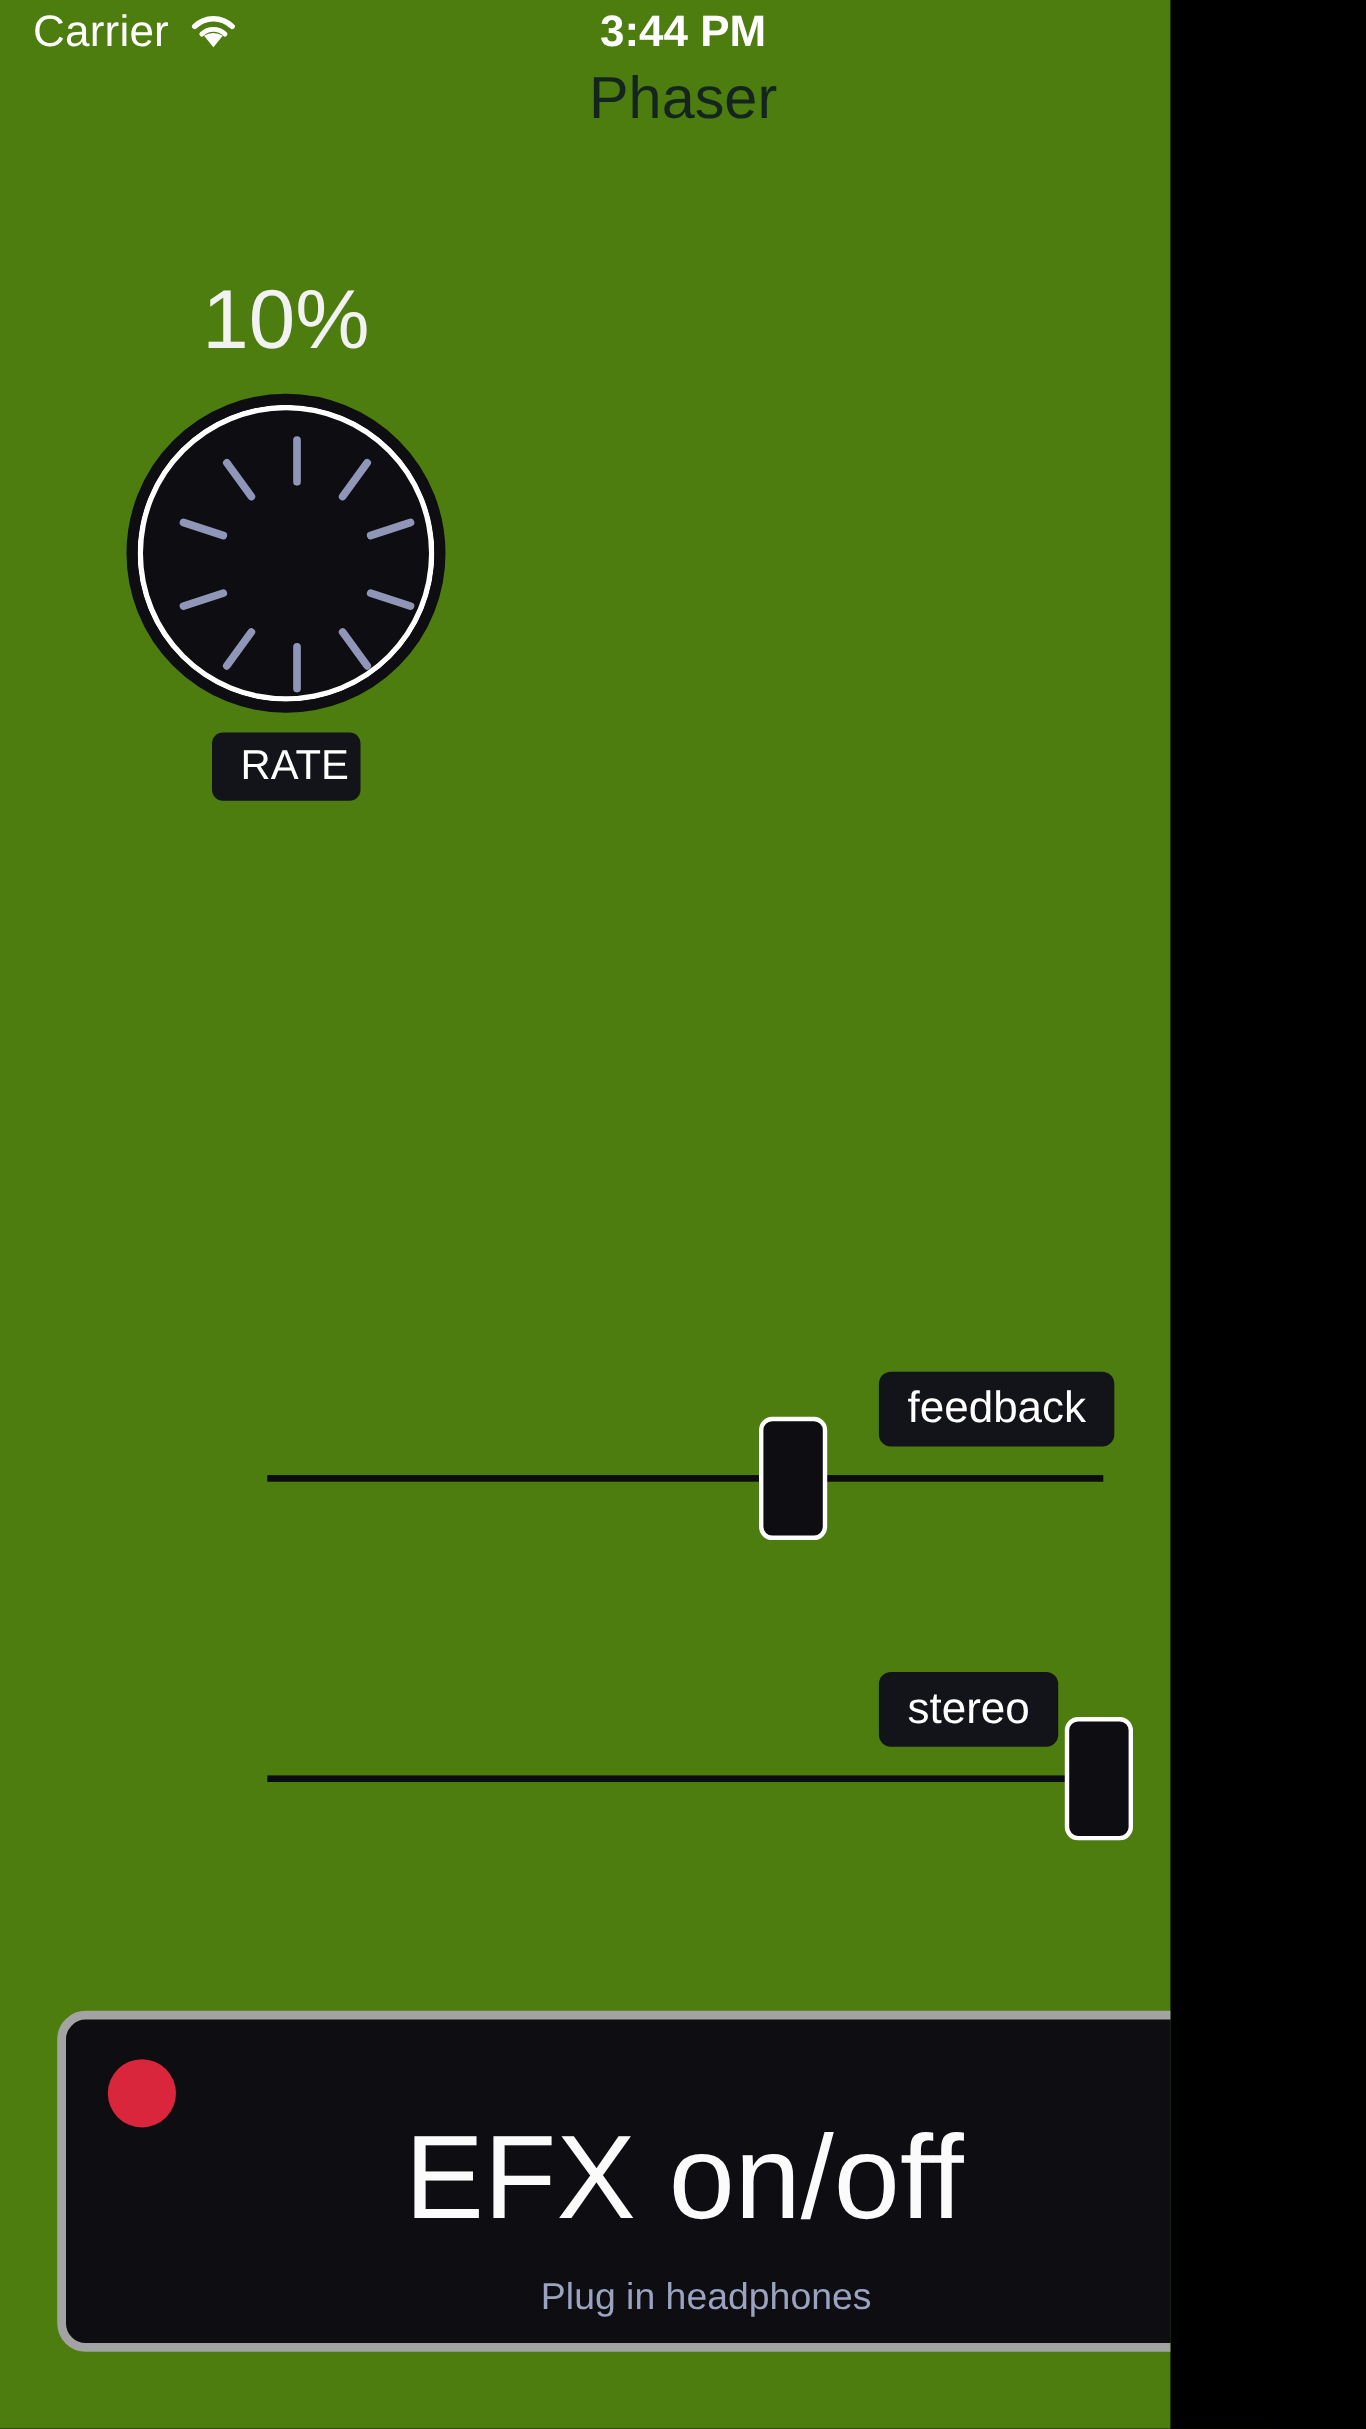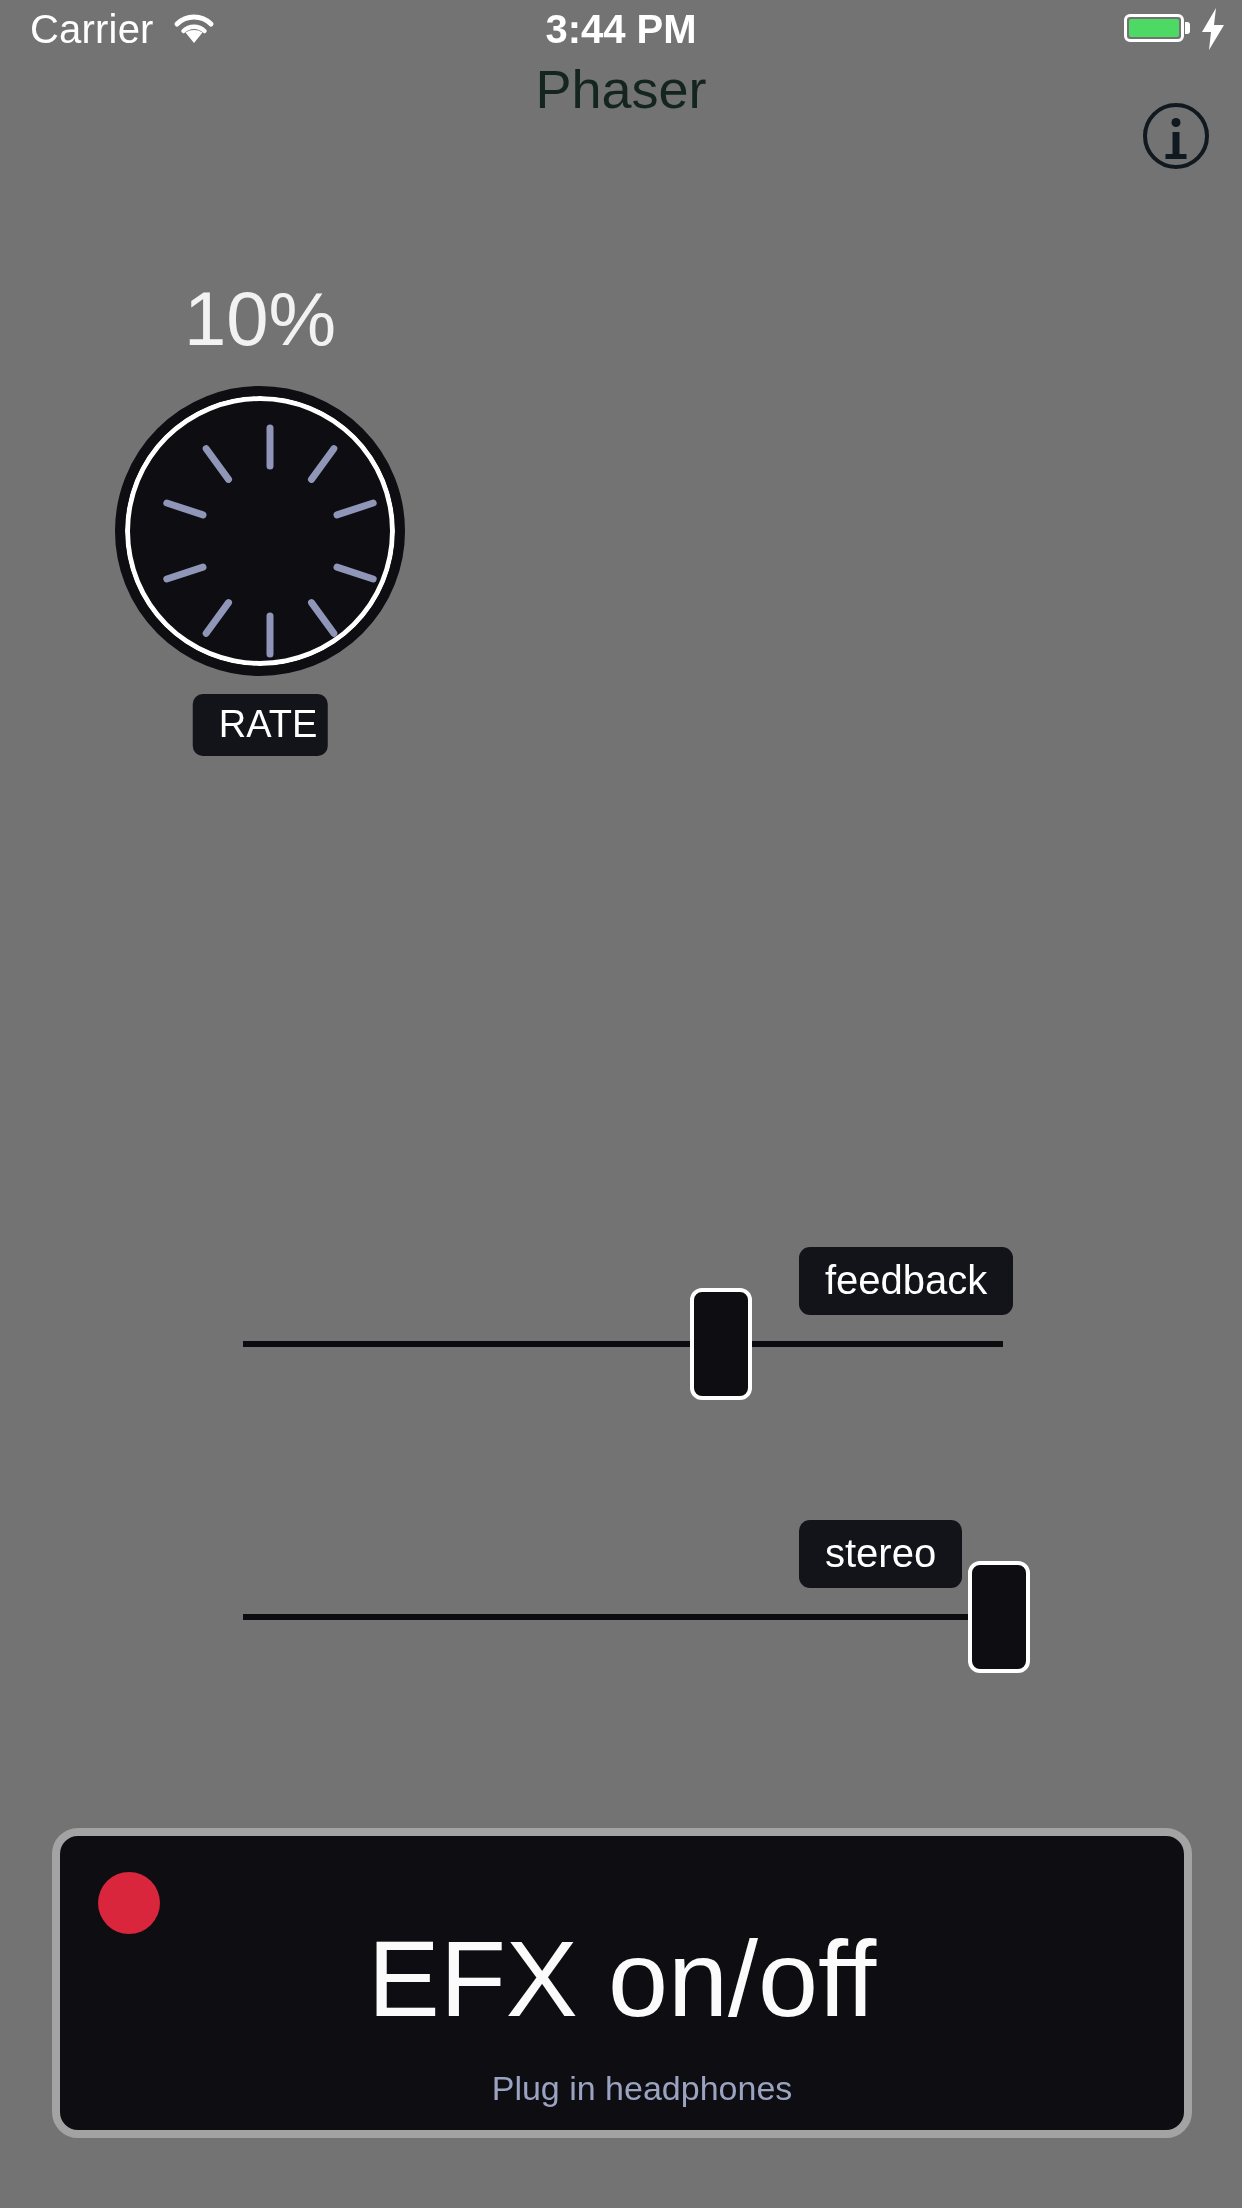--- a/index.html
+++ b/index.html
@@ -5,23 +5,23 @@
   html, body {
     margin: 0;
     padding: 0;
     background: #000;
   }
   body {
     font-family: "Liberation Sans", sans-serif;
   }
   #screen {
     position: relative;
-    width: 1242px;
+    width: 1064px;
     height: 2208px;
-    background: #737373;
+    background: #4d7c0f;
     overflow: hidden;
     -webkit-font-smoothing: antialiased;
   }
 
   
   #status-bar {
     position: absolute;
     left: 0; top: 0;
     width: 1242px; height: 58px;
     color: #ffffff;
@@ -110,21 +110,21 @@
   }
   #info-button .i-base {
     position: absolute;
     left: 50%; top: 47px;
     transform: translateX(-50%);
     width: 21px; height: 5px;
     background: #101820;
   }
 
   
-  .knob-group { position: absolute; margin-top: 28px; }
+  .knob-group { position: absolute; }
   .knob-value {
     position: absolute;
     width: 100%;
     text-align: center;
     top: 0;
     font-size: 76px;
     color: #f2f2f2;
     line-height: 86px;
   }
   .knob-dial {

